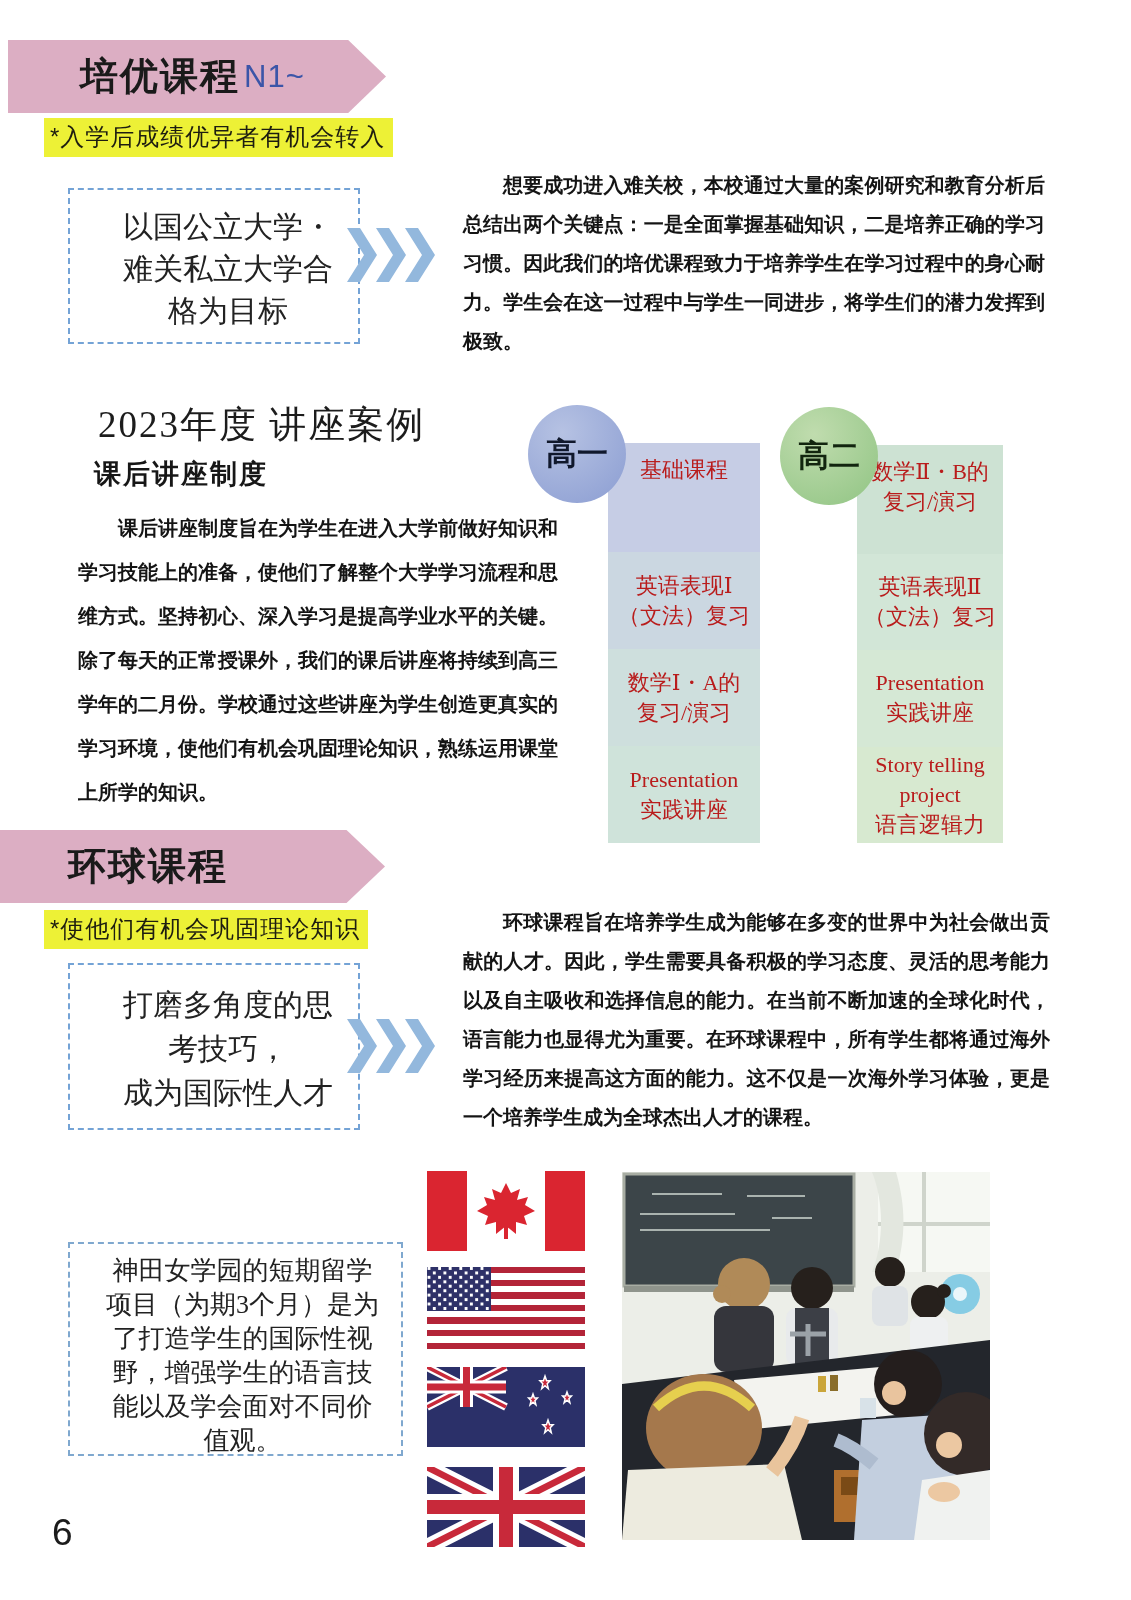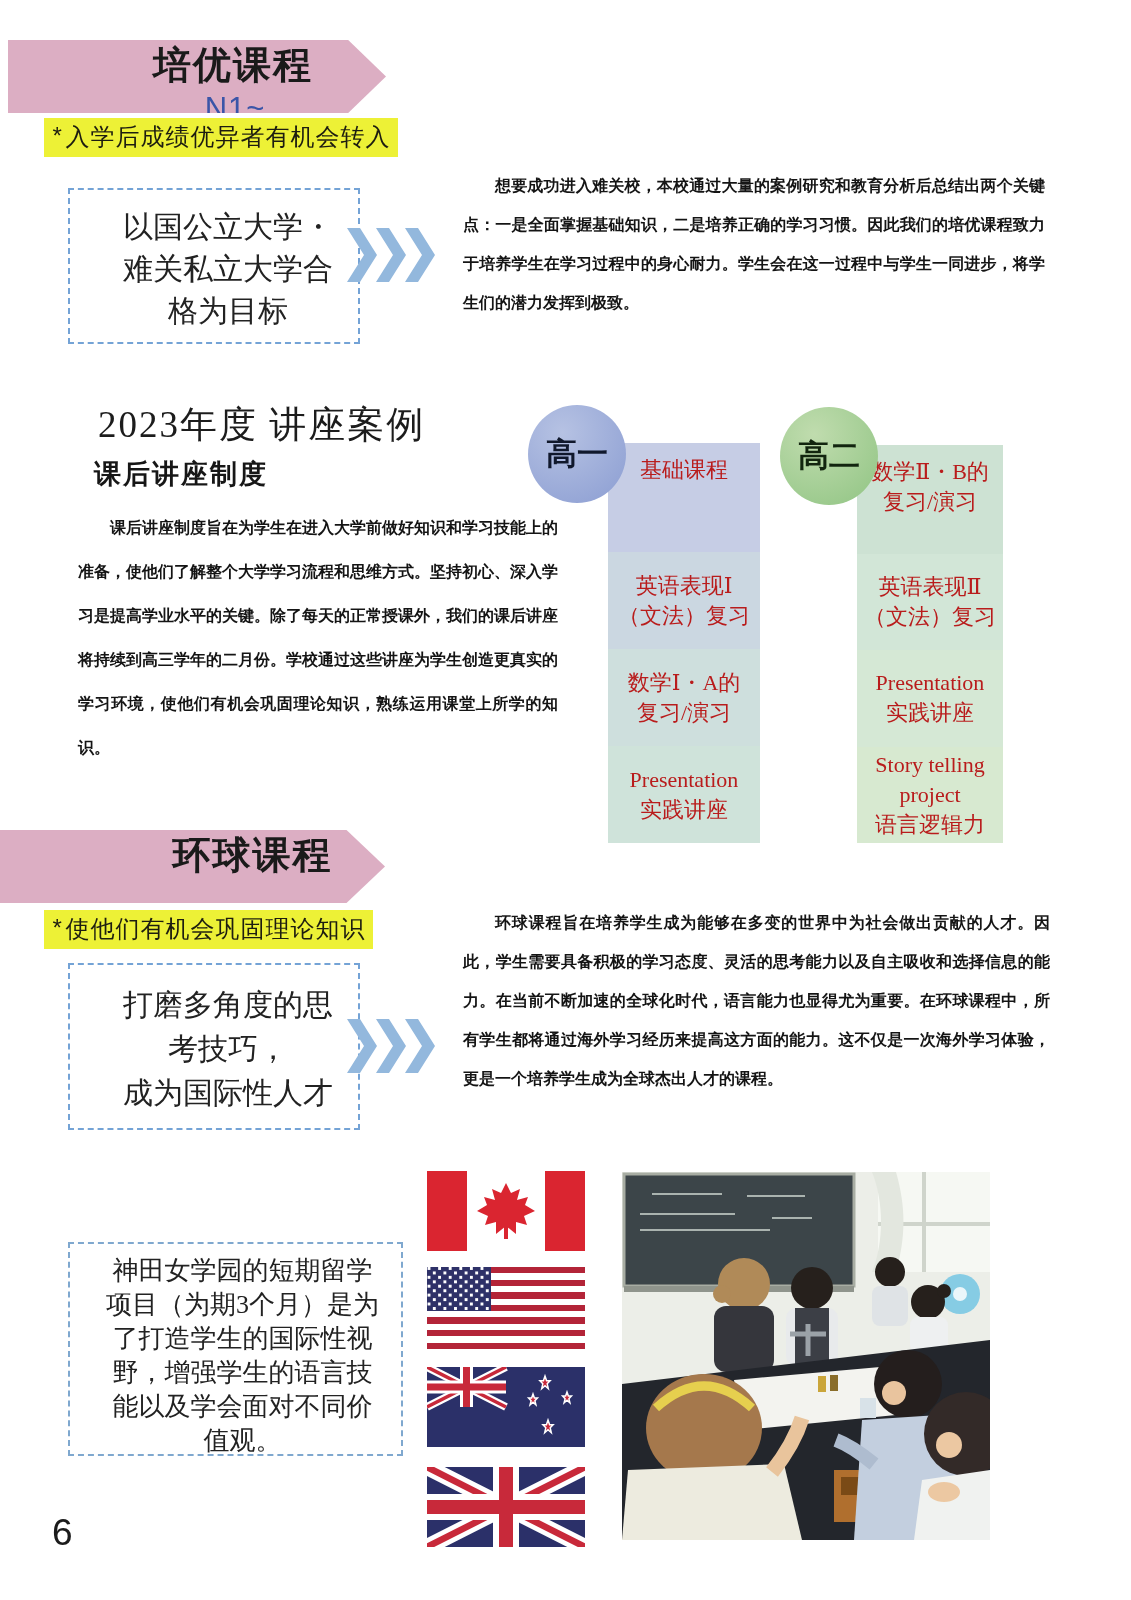--- a/index.html
+++ b/index.html
@@ -3,38 +3,38 @@
 <meta charset="utf-8">
 <style>
   html,body{margin:0;padding:0;background:#ffffff;}
   #page{position:relative;width:1131px;height:1600px;background:#ffffff;overflow:hidden;
         font-family:"Liberation Sans","DejaVu Sans",sans-serif;color:#111;}
   .serif{font-family:"Liberation Serif","DejaVu Serif",serif;}
   .abs{position:absolute;}
 
   
   .banner{background:#dcaec3;clip-path:polygon(0 0,90% 0,100% 50%,90% 100%,0 100%);
-          display:flex;align-items:center;flex-direction:column;}
+          display:flex;align-items:center;}
   .banner .t{font-weight:bold;font-size:38px;color:#1a1a1a;letter-spacing:2px;}
   .banner .sfx{font-size:31px;color:#3b55a8;margin-left:4px;letter-spacing:1px;}
 
   
   .ynote{background:#edf136;font-size:24px;padding:3px 8px 4px 6px;color:#1d1d10;
-         font-family:Liberation Mono, monospace;letter-spacing:1px;}
+         font-family:Liberation Sans, sans-serif;letter-spacing:1px;}
 
   
   .goalbox{border:2px dashed #74a3d6;white-space:pre-line;
            font-family:"Liberation Serif","DejaVu Serif",serif;color:#222;text-align:center;}
   .goalbox.g1{font-size:30px;line-height:42px;padding:16px 0 0 28px;}
   .goalbox.g2{font-size:30px;line-height:44px;padding:18px 0 0 28px;}
   .goalbox.g3{font-size:26px;line-height:34px;padding:10px 0 0 14px;}
 
   .chev{fill:#93b8dd;}
 
-  .para{font-weight:bold;font-size:16px;line-height:39px;text-indent:2em;
+  .para{font-weight:bold;font-size:20px;line-height:39px;text-indent:2em;
         text-align:justify;color:#141414;}
   .para.p2{line-height:44px;}
 
   .footnote{font-size:21px;color:#333;letter-spacing:1px;}
   .h2023{font-size:37px;color:#1c1c1c;letter-spacing:2px;margin-left:20px;}
   .hsub{font-weight:bold;font-size:27px;color:#161616;letter-spacing:2px;}
 
   
   .badge{width:98px;height:98px;border-radius:50%;display:flex;align-items:center;justify-content:center;
          font-family:"Liberation Serif","DejaVu Serif",serif;font-weight:bold;font-size:31px;color:#10182c;z-index:2;}
@@ -108,21 +108,21 @@
 复习/演习</div>
     <div class="gcell c2b">英语表现Ⅱ
 （文法）复习</div>
     <div class="gcell c2c">Presentation
 实践讲座</div>
     <div class="gcell c2d">Story telling
 project
 语言逻辑力</div>
   </div>
 
-  <div class="abs banner" style="left:0;top:830px;width:385px;height:73px;padding-left:120px;box-sizing:border-box;">
+  <div class="abs banner" style="left:0;top:830px;width:385px;height:73px;padding-left:68px;box-sizing:border-box;">
     <span class="t">环球课程</span>
   </div>
 
   <div class="abs ynote" style="left:44px;top:910px;">*使他们有机会巩固理论知识</div>
 
   <div class="abs goalbox g2" style="left:68px;top:963px;width:260px;height:145px;">打磨多角度的思
 考技巧，
 成为国际性人才</div>
 
   <svg class="abs" style="left:347px;top:1018px;" width="88" height="56" viewBox="0 0 88 56">

